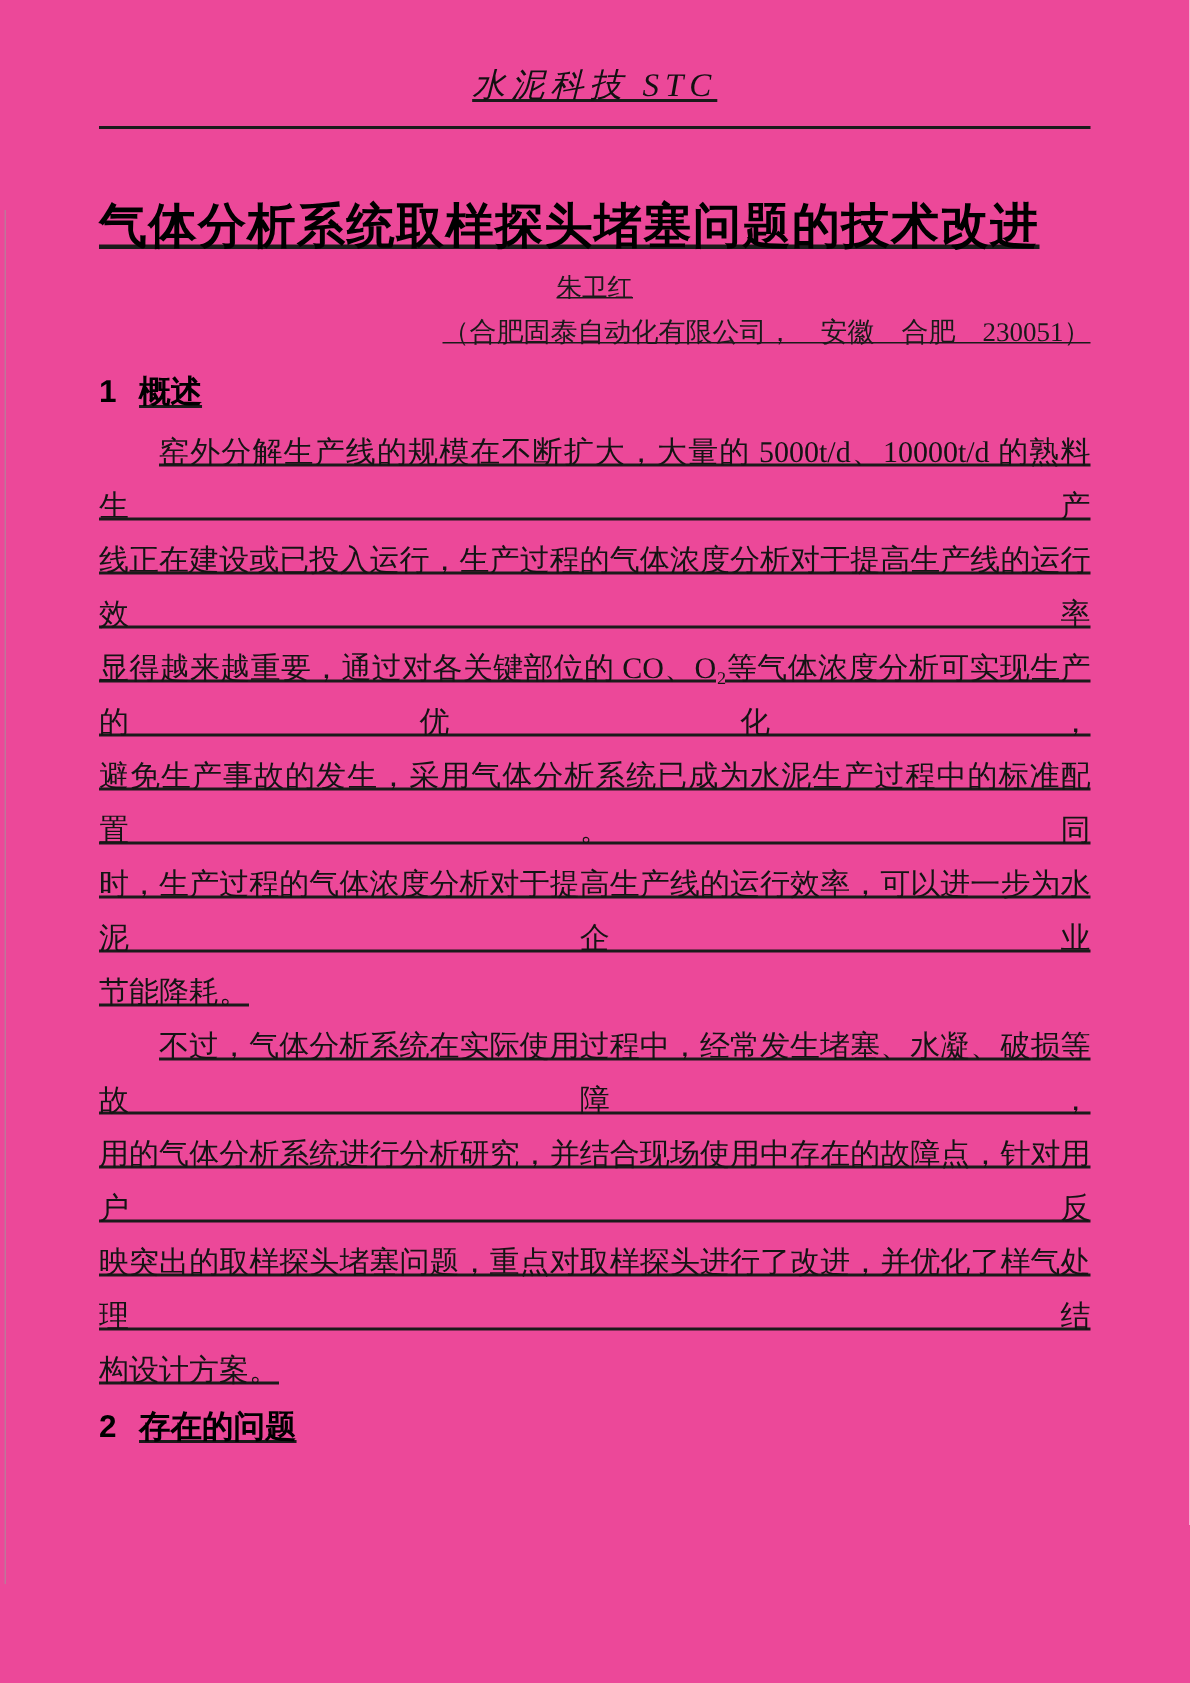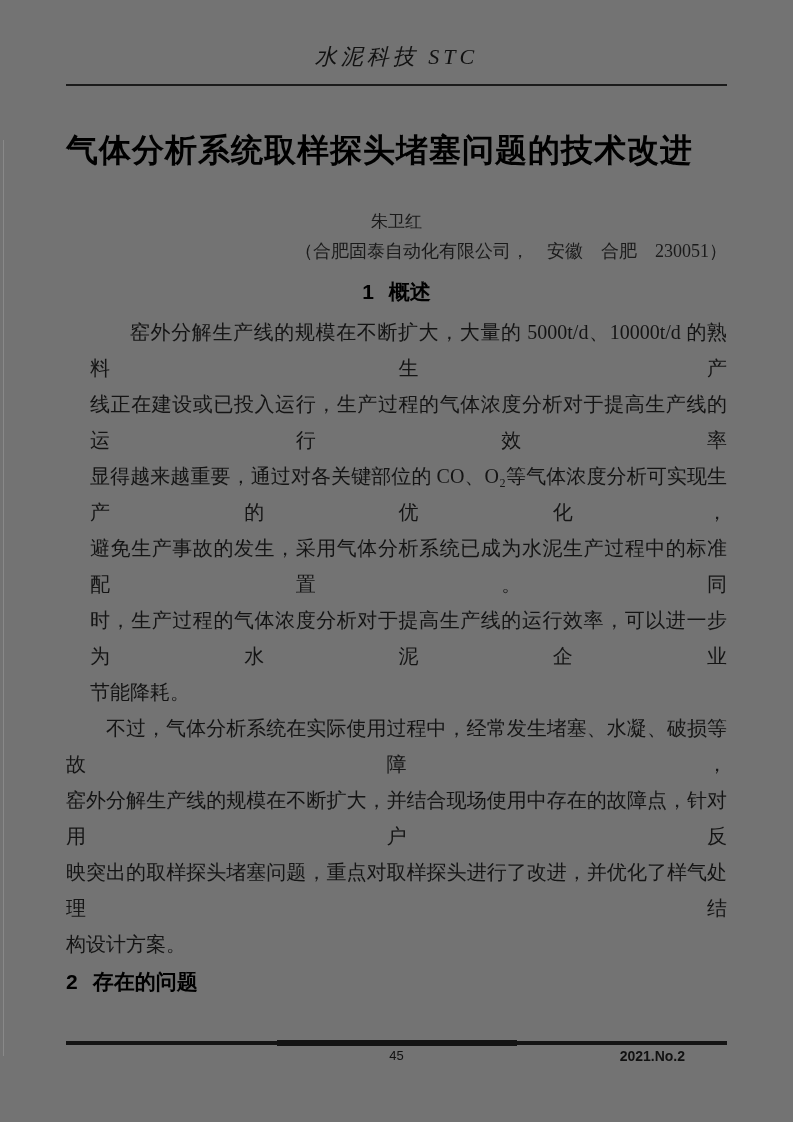--- a/index.html
+++ b/index.html
@@ -1,23 +1,24 @@
 <!DOCTYPE html>
 <html><head>
 <meta charset="utf-8">
 <style>
   html,body { margin:0; padding:0; background:#ffffff; }
   .page {
     position:relative;
     width:793px; height:1122px;
     margin:0 auto;
-    background:#737373;
+    background:#ec4899;
     overflow:hidden;
     color:#1a1a1a;
     font-family:"Liberation Serif","DejaVu Serif",serif;
+    text-decoration:underline;
   }
   
   .scan-artifact {
     position:absolute; left:3px; top:140px;
     width:1px; height:916px;
     background:#9a9a9a; opacity:.55;
   }
   .content { width:661px; margin:0 auto; }
 
   .journal-header {
@@ -32,42 +33,42 @@
 
   .article-title {
     margin-top:42px;
     font-family:"Liberation Sans","DejaVu Sans",sans-serif;
     font-weight:700;
     font-size:32px; line-height:44px;
     letter-spacing:1px;
     color:#000;
   }
   .author {
-    margin-top:38px;
+    margin-top:8px;
     text-align:center;
     font-size:17px; line-height:24px;
   }
   .affiliation {
     margin-top:4px;
     text-align:right;
     font-size:18px; line-height:26px;
   }
 
   .section-heading {
     margin-top:14px;
     font-family:"Liberation Sans","DejaVu Sans",sans-serif;
     font-weight:700;
     font-size:21px; line-height:28px;
     color:#000;
   }
-  .section-heading + .paragraph { margin-top:8px;margin-left:24px; }
+  .section-heading + .paragraph { margin-top:8px; }
   .section-heading .sec-num { display:inline-block; margin-right:15px; }
   .article-body .section + .section { margin-top:0; }
   .section .section-heading { margin-top:6px; }
-  .section:first-child .section-heading { margin-top:14px;text-align:center; }
+  .section:first-child .section-heading { margin-top:14px; }
 
   .paragraph { margin:0; }
   .body-line {
     font-size:20px; line-height:36px;
     text-align:justify;
     text-align-last:justify;
     color:#141414;
     white-space:normal;
   }
   .body-line.indent { text-indent:2em; }
@@ -112,33 +113,24 @@
           <div class="paragraph">
             <div class="body-line indent">窑外分解生产线的规模在不断扩大，大量的 5000t/d、10000t/d 的熟料生产</div>
             <div class="body-line">线正在建设或已投入运行，生产过程的气体浓度分析对于提高生产线的运行效率</div>
             <div class="body-line">显得越来越重要，通过对各关键部位的 CO、O₂等气体浓度分析可实现生产的优化，</div>
             <div class="body-line">避免生产事故的发生，采用气体分析系统已成为水泥生产过程中的标准配置。同</div>
             <div class="body-line">时，生产过程的气体浓度分析对于提高生产线的运行效率，可以进一步为水泥企业</div>
             <div class="body-line final">节能降耗。</div>
           </div>
           <div class="paragraph">
             <div class="body-line indent">不过，气体分析系统在实际使用过程中，经常发生堵塞、水凝、破损等故障，</div>
-            <div class="body-line">窑外分解生产线的规模在不断扩大，并结合现场使用中存在的故障点，针对用户反</div>
+            <div class="body-line">用的气体分析系统进行分析研究，并结合现场使用中存在的故障点，针对用户反</div>
             <div class="body-line">映突出的取样探头堵塞问题，重点对取样探头进行了改进，并优化了样气处理结</div>
             <div class="body-line final">构设计方案。</div>
           </div>
         </section>
         <section class="section">
           <div class="section-heading"><span class="sec-num">2</span><span>存在的问题</span></div>
         </section>
       </div>
   </div>
 
-  <div class="page-footer">
-    <div class="footer-rule">
-      <div class="rule-bulge"></div>
-    </div>
-    <div class="footer-row">
-      <span class="footer-page-number">45</span>
-      <span class="footer-issue">2021.No.2</span>
-    </div>
-  </div>
 </div>
 
 </body></html>

